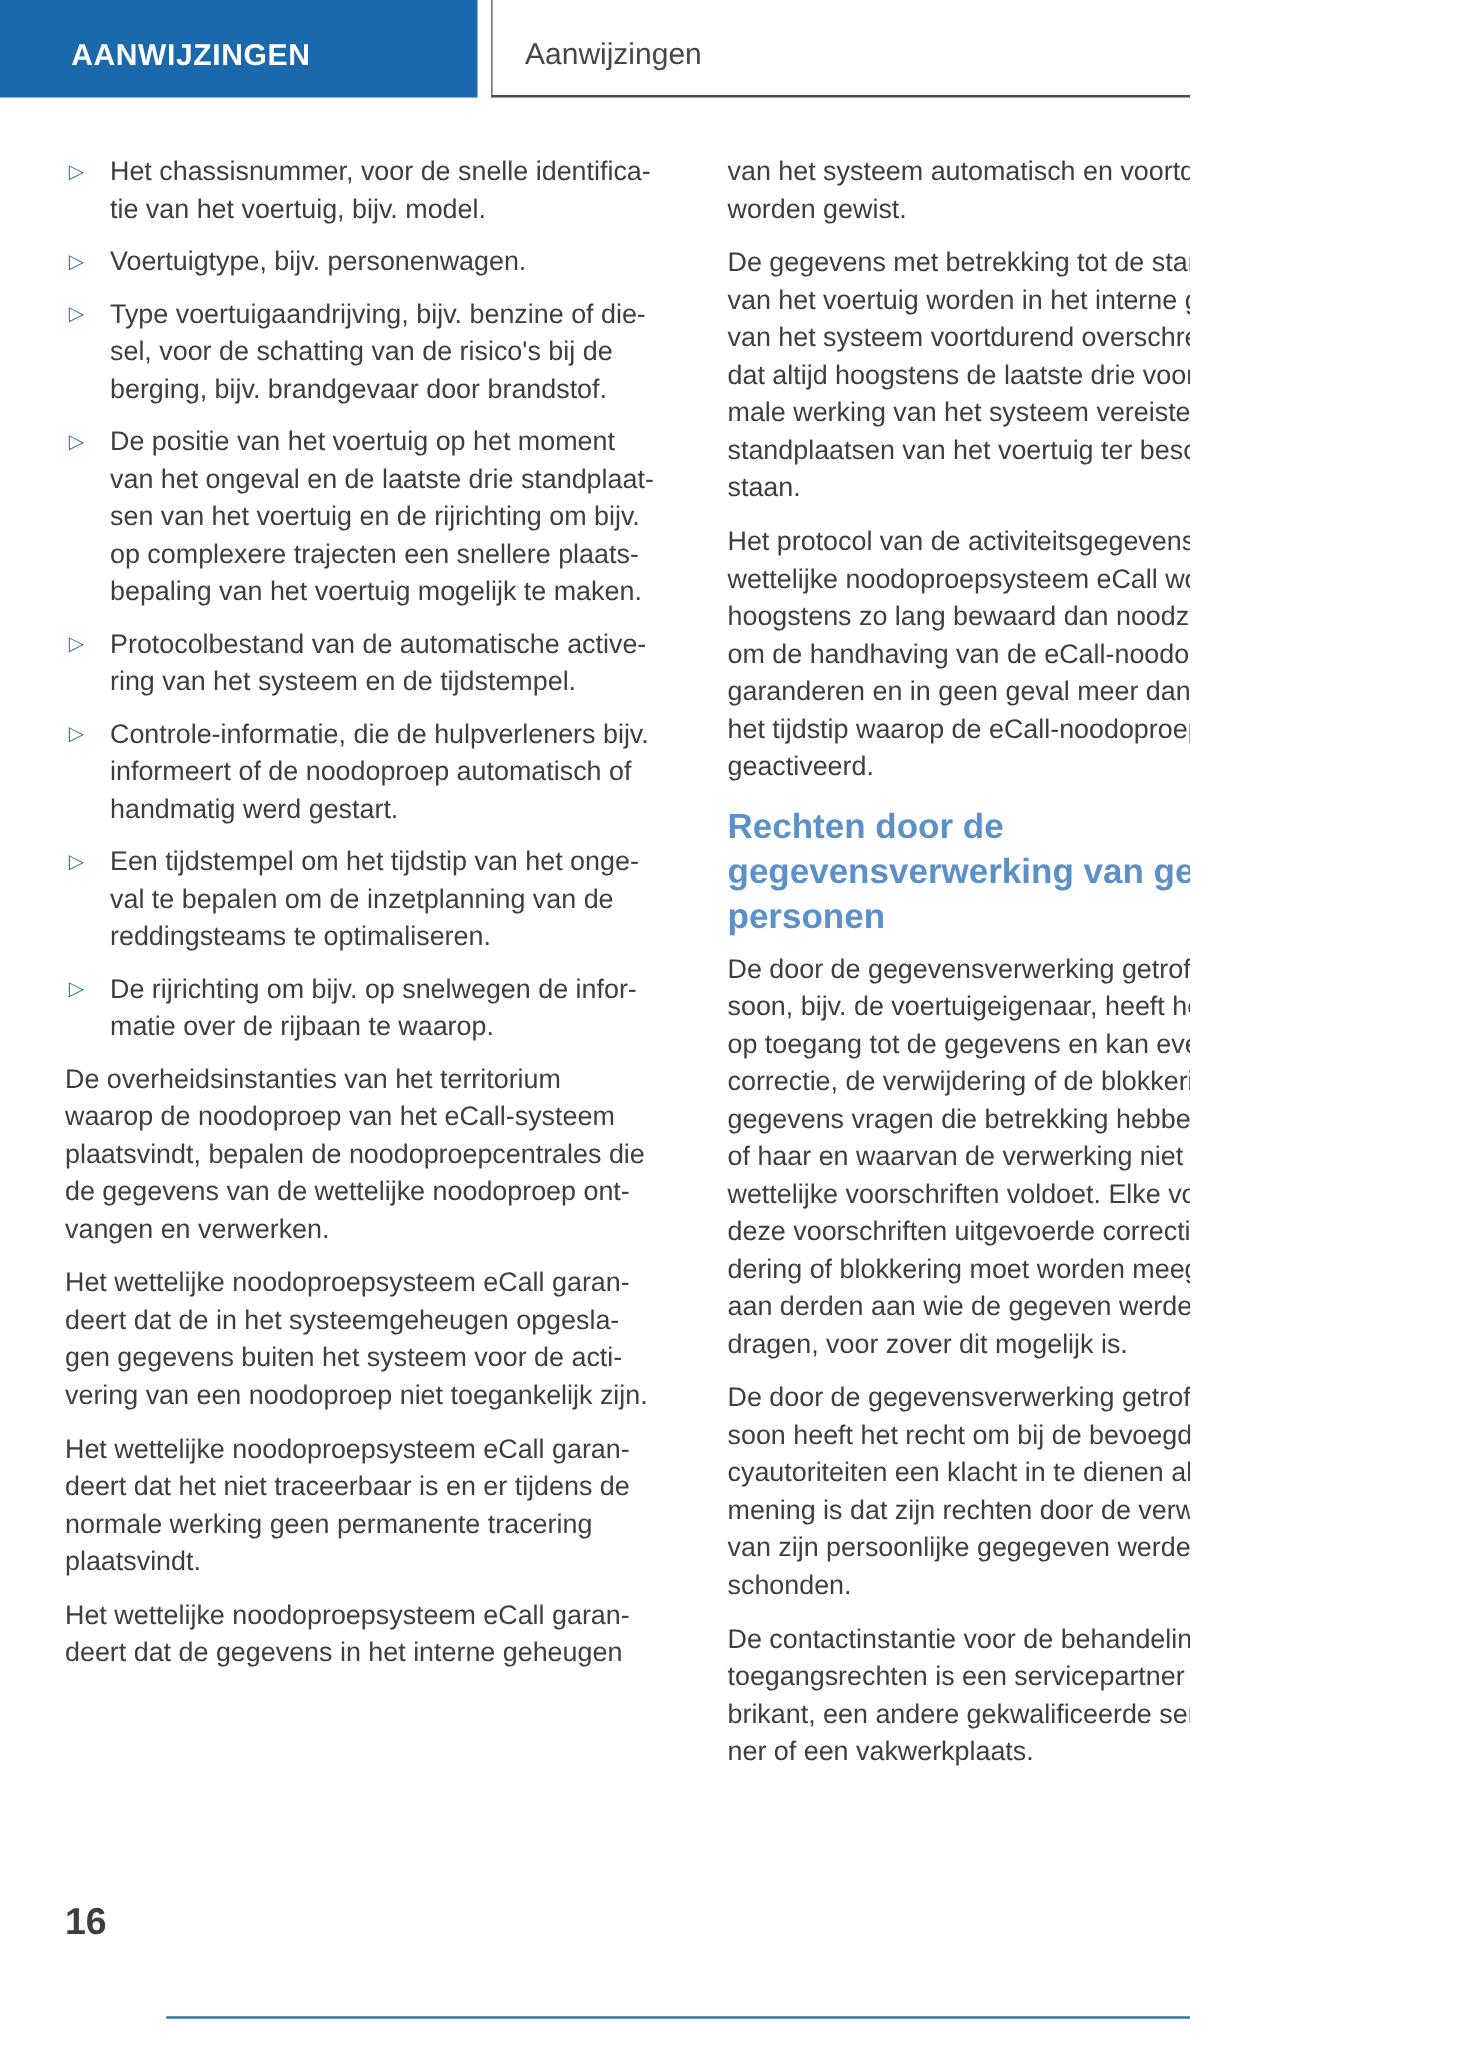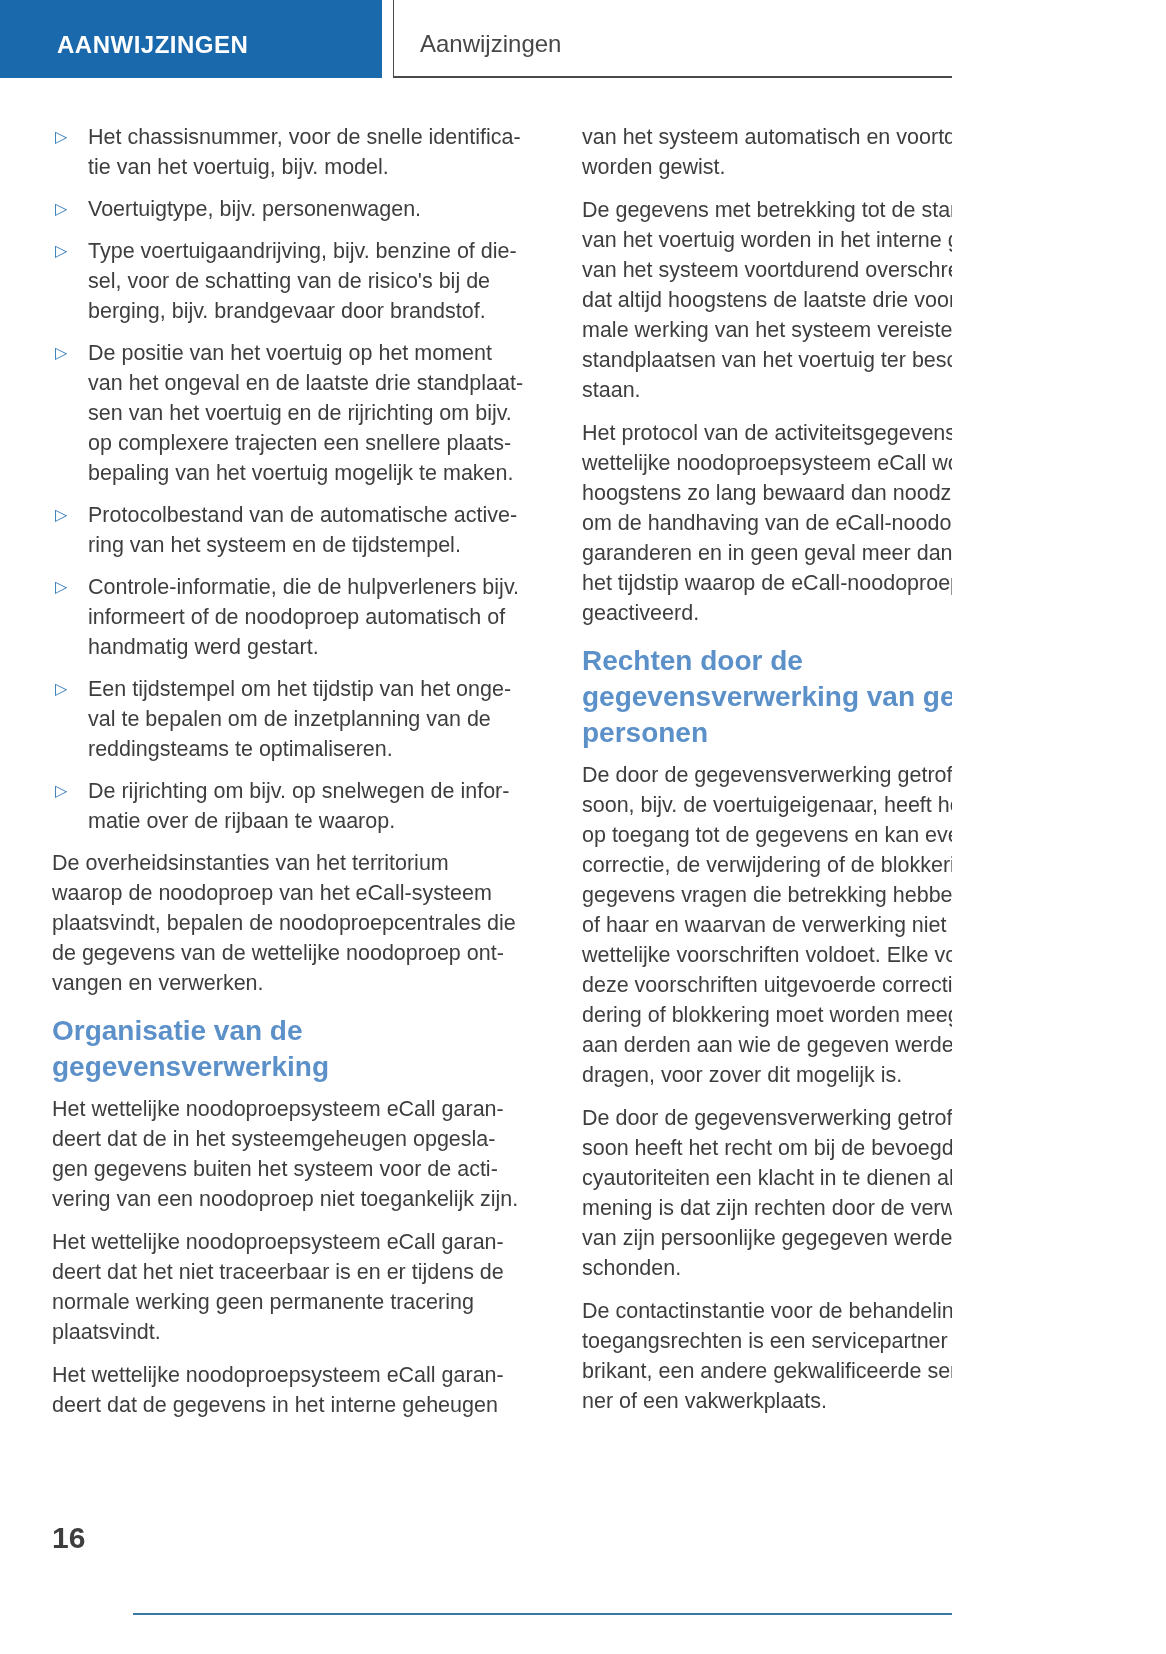--- a/index.html
+++ b/index.html
@@ -166,22 +166,20 @@
         <span class="bullet-marker">▷</span>
         <span class="bullet-text">De rijrichting om bijv. op snelwegen de infor-
 matie over de rijbaan te waarop.</span>
       </li>
     </ul>
     <p>De overheidsinstanties van het territorium
 waarop de noodoproep van het eCall-systeem
 plaatsvindt, bepalen de noodoproepcentrales die
 de gegevens van de wettelijke noodoproep ont-
 vangen en verwerken.</p>
-    <h2 class="section-heading">Organisatie van de
-gegevensverwerking</h2>
     <p>Het wettelijke noodoproepsysteem eCall garan-
 deert dat de in het systeemgeheugen opgesla-
 gen gegevens buiten het systeem voor de acti-
 vering van een noodoproep niet toegankelijk zijn.</p>
     <p>Het wettelijke noodoproepsysteem eCall garan-
 deert dat het niet traceerbaar is en er tijdens de
 normale werking geen permanente tracering
 plaatsvindt.</p>
     <p>Het wettelijke noodoproepsysteem eCall garan-
 deert dat de gegevens in het interne geheugen</p>

